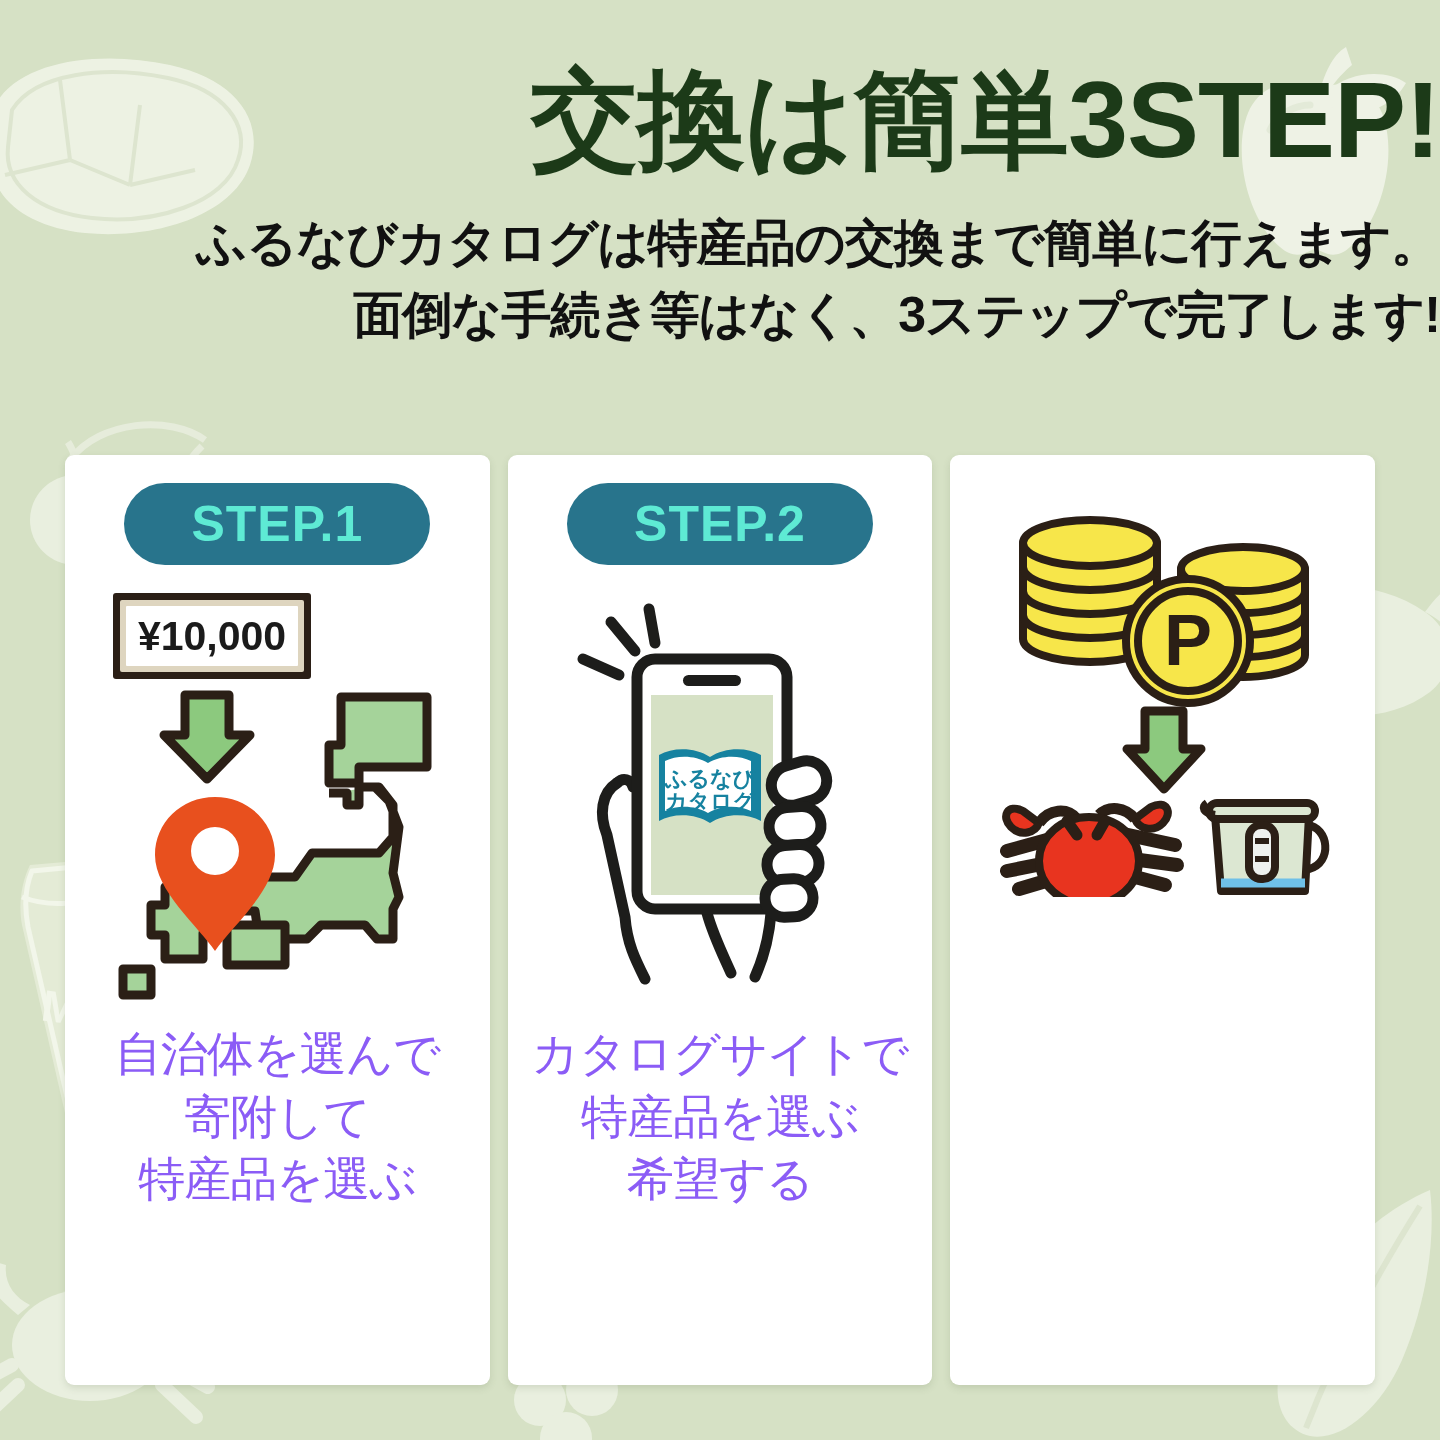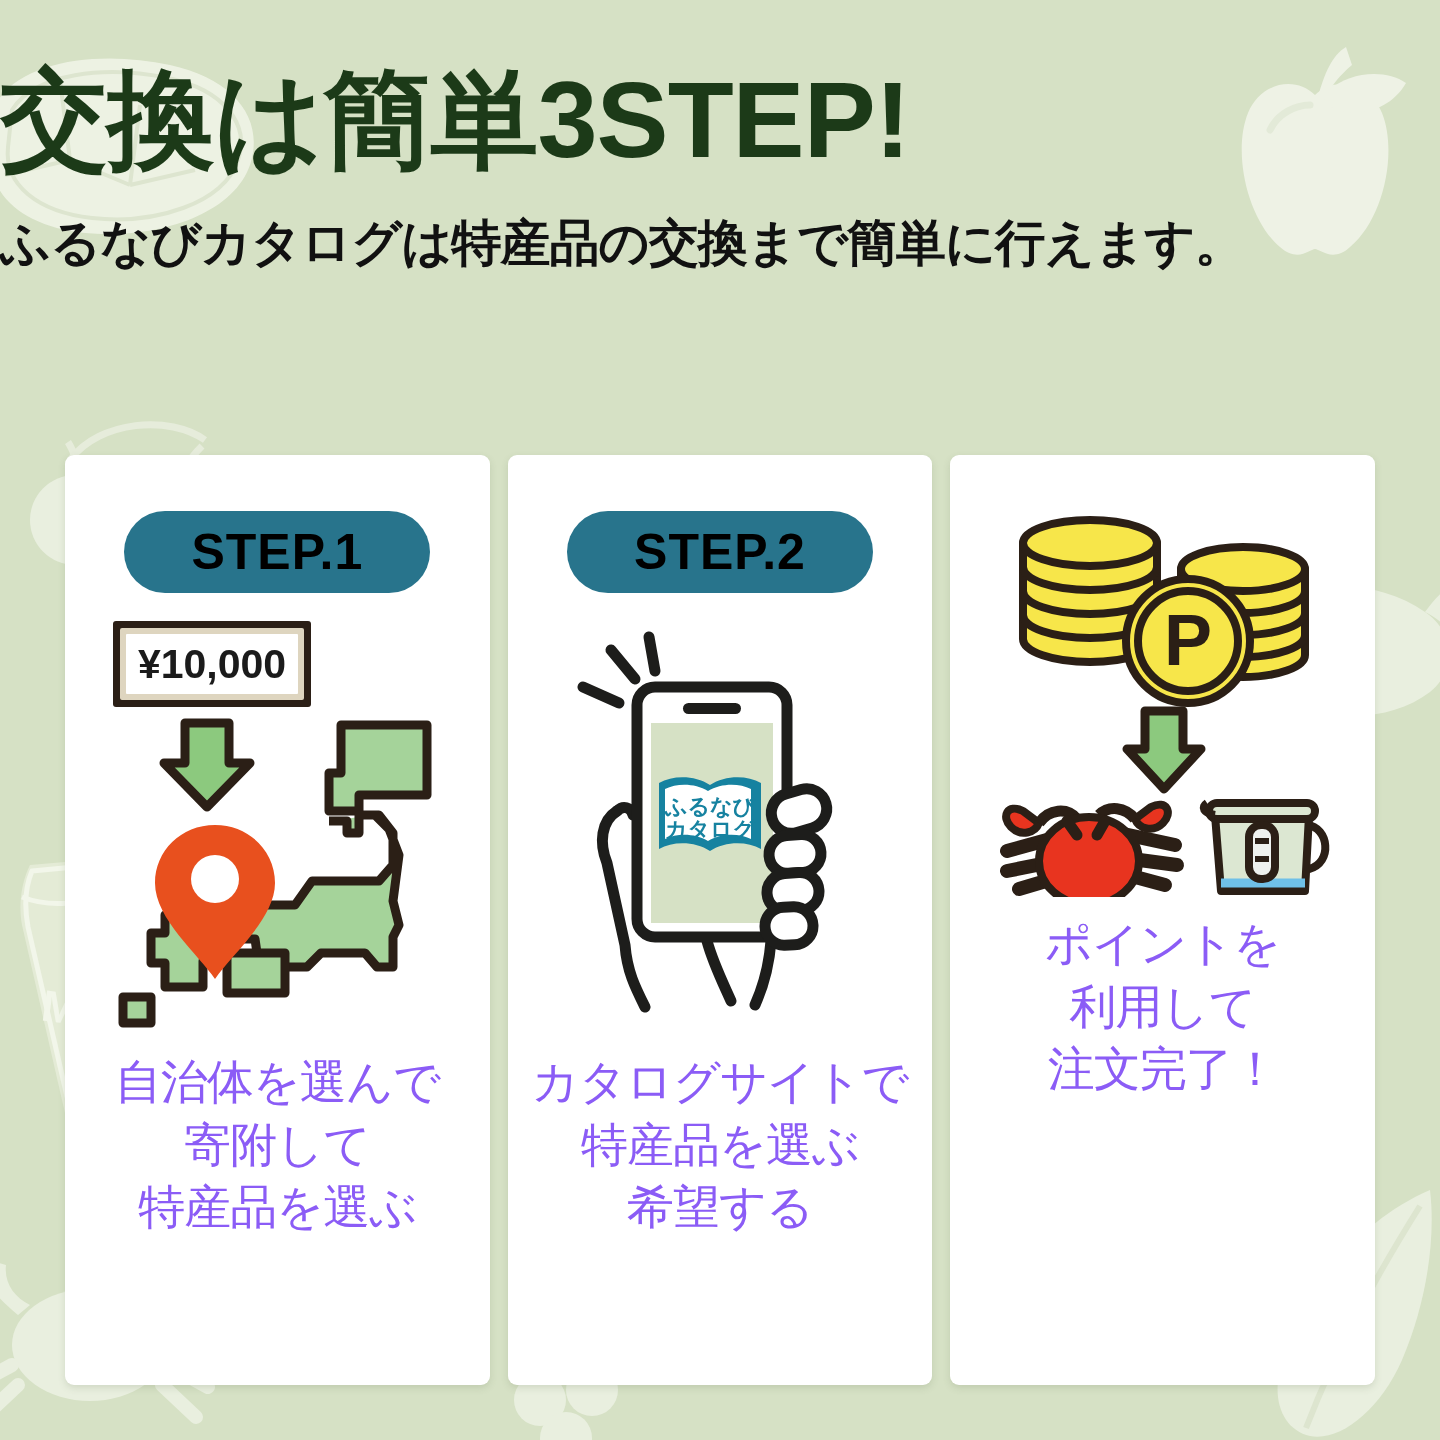--- a/index.html
+++ b/index.html
@@ -7,21 +7,21 @@
   body {
     font-family:"Liberation Sans","DejaVu Sans",sans-serif;
     background:#d6e1c5;
     position:relative;
     overflow:hidden;
   }
   #bg-layer { position:absolute; inset:0; }
   .deco-svg { position:absolute; }
 
   
-  .header { position:absolute; top:0; left:0; width:1440px; text-align:left; }
+  .header { position:absolute; top:0; left:0; width:1440px; text-align:right; }
   .title {
     margin-top:62px;
     font-size:108px;
     line-height:1.08;
     font-weight:bold;
     color:#1c3a18;
     letter-spacing:-1px;
   }
   .subtitle-block { margin-top:28px; }
   .subtitle {
@@ -36,26 +36,26 @@
   .cards { position:absolute; top:455px; left:65px; width:1310px; height:930px; display:flex; gap:18px; }
   .card {
     width:425px; height:930px;
     background:#ffffff;
     border-radius:9px;
     box-shadow:0 3px 7px rgba(90,105,70,0.17);
     display:flex; flex-direction:column; align-items:center;
     position:relative;
   }
   .badge {
-    margin-top:56px;
+    margin-top:28px;
     width:306px; height:82px;
     background:#28748c;
     border-radius:41px;
     display:flex; align-items:center; justify-content:center;
-    color:#000000;
+    color:#5eead4;
     font-size:50px;
     font-weight:bold;
     letter-spacing:1px;
   }
   .art { flex:0 0 auto; margin-top:22px; height:420px; width:100%;
          display:flex; align-items:flex-start; justify-content:center; }
   .caption {
     margin-top:16px;
     text-align:center;
     font-size:47px;
@@ -121,20 +121,21 @@
     <circle cx="40" cy="70" r="26" fill="#e9efdf"></circle>
     <circle cx="92" cy="60" r="26" fill="#e9efdf"></circle>
     <circle cx="66" cy="108" r="26" fill="#e9efdf"></circle>
   </svg>
 </div>
 
 <div class="header">
   <div class="title">交換は簡単3STEP!</div>
   <div class="subtitle-block">
     <div class="subtitle">ふるなびカタログは特産品の交換まで簡単に行えます。</div>
+    <div class="subtitle">面倒な手続き等はなく、3ステップで完了します!</div>
   </div>
 </div>
 
 <div class="cards">
 
   <div class="card">
     <div class="badge">STEP.1</div>
     <div class="art">
       <svg width="340" height="420" viewBox="0 0 340 420">
 
@@ -274,20 +275,15 @@
           <path d="M222 338 L316 338 L312 414 L228 414 Z" fill="#dce7d2"></path>
           <rect x="216" y="326" width="106" height="16" rx="8" fill="#dce7d2"></rect>
           <path d="M228 406 L312 406" stroke="#6fc0e8" stroke-width="9"></path>
           <path d="M222 338 C210 336 208 330 214 326" fill="none"></path>
           <path d="M314 348 C336 350 340 386 316 392" fill="none" fill-opacity="0"></path>
           <rect x="256" y="348" width="26" height="54" rx="12" fill="#eef1ee"></rect>
           <path d="M262 364 L276 364 M262 382 L276 382" stroke-width="6"></path>
         </g>
       </svg>
     </div>
-    <div class="caption">
-      <div>ポイントを</div>
-      <div>利用して</div>
-      <div>注文完了！</div>
-    </div>
   </div>
 
 </div>
 
 </body></html>

